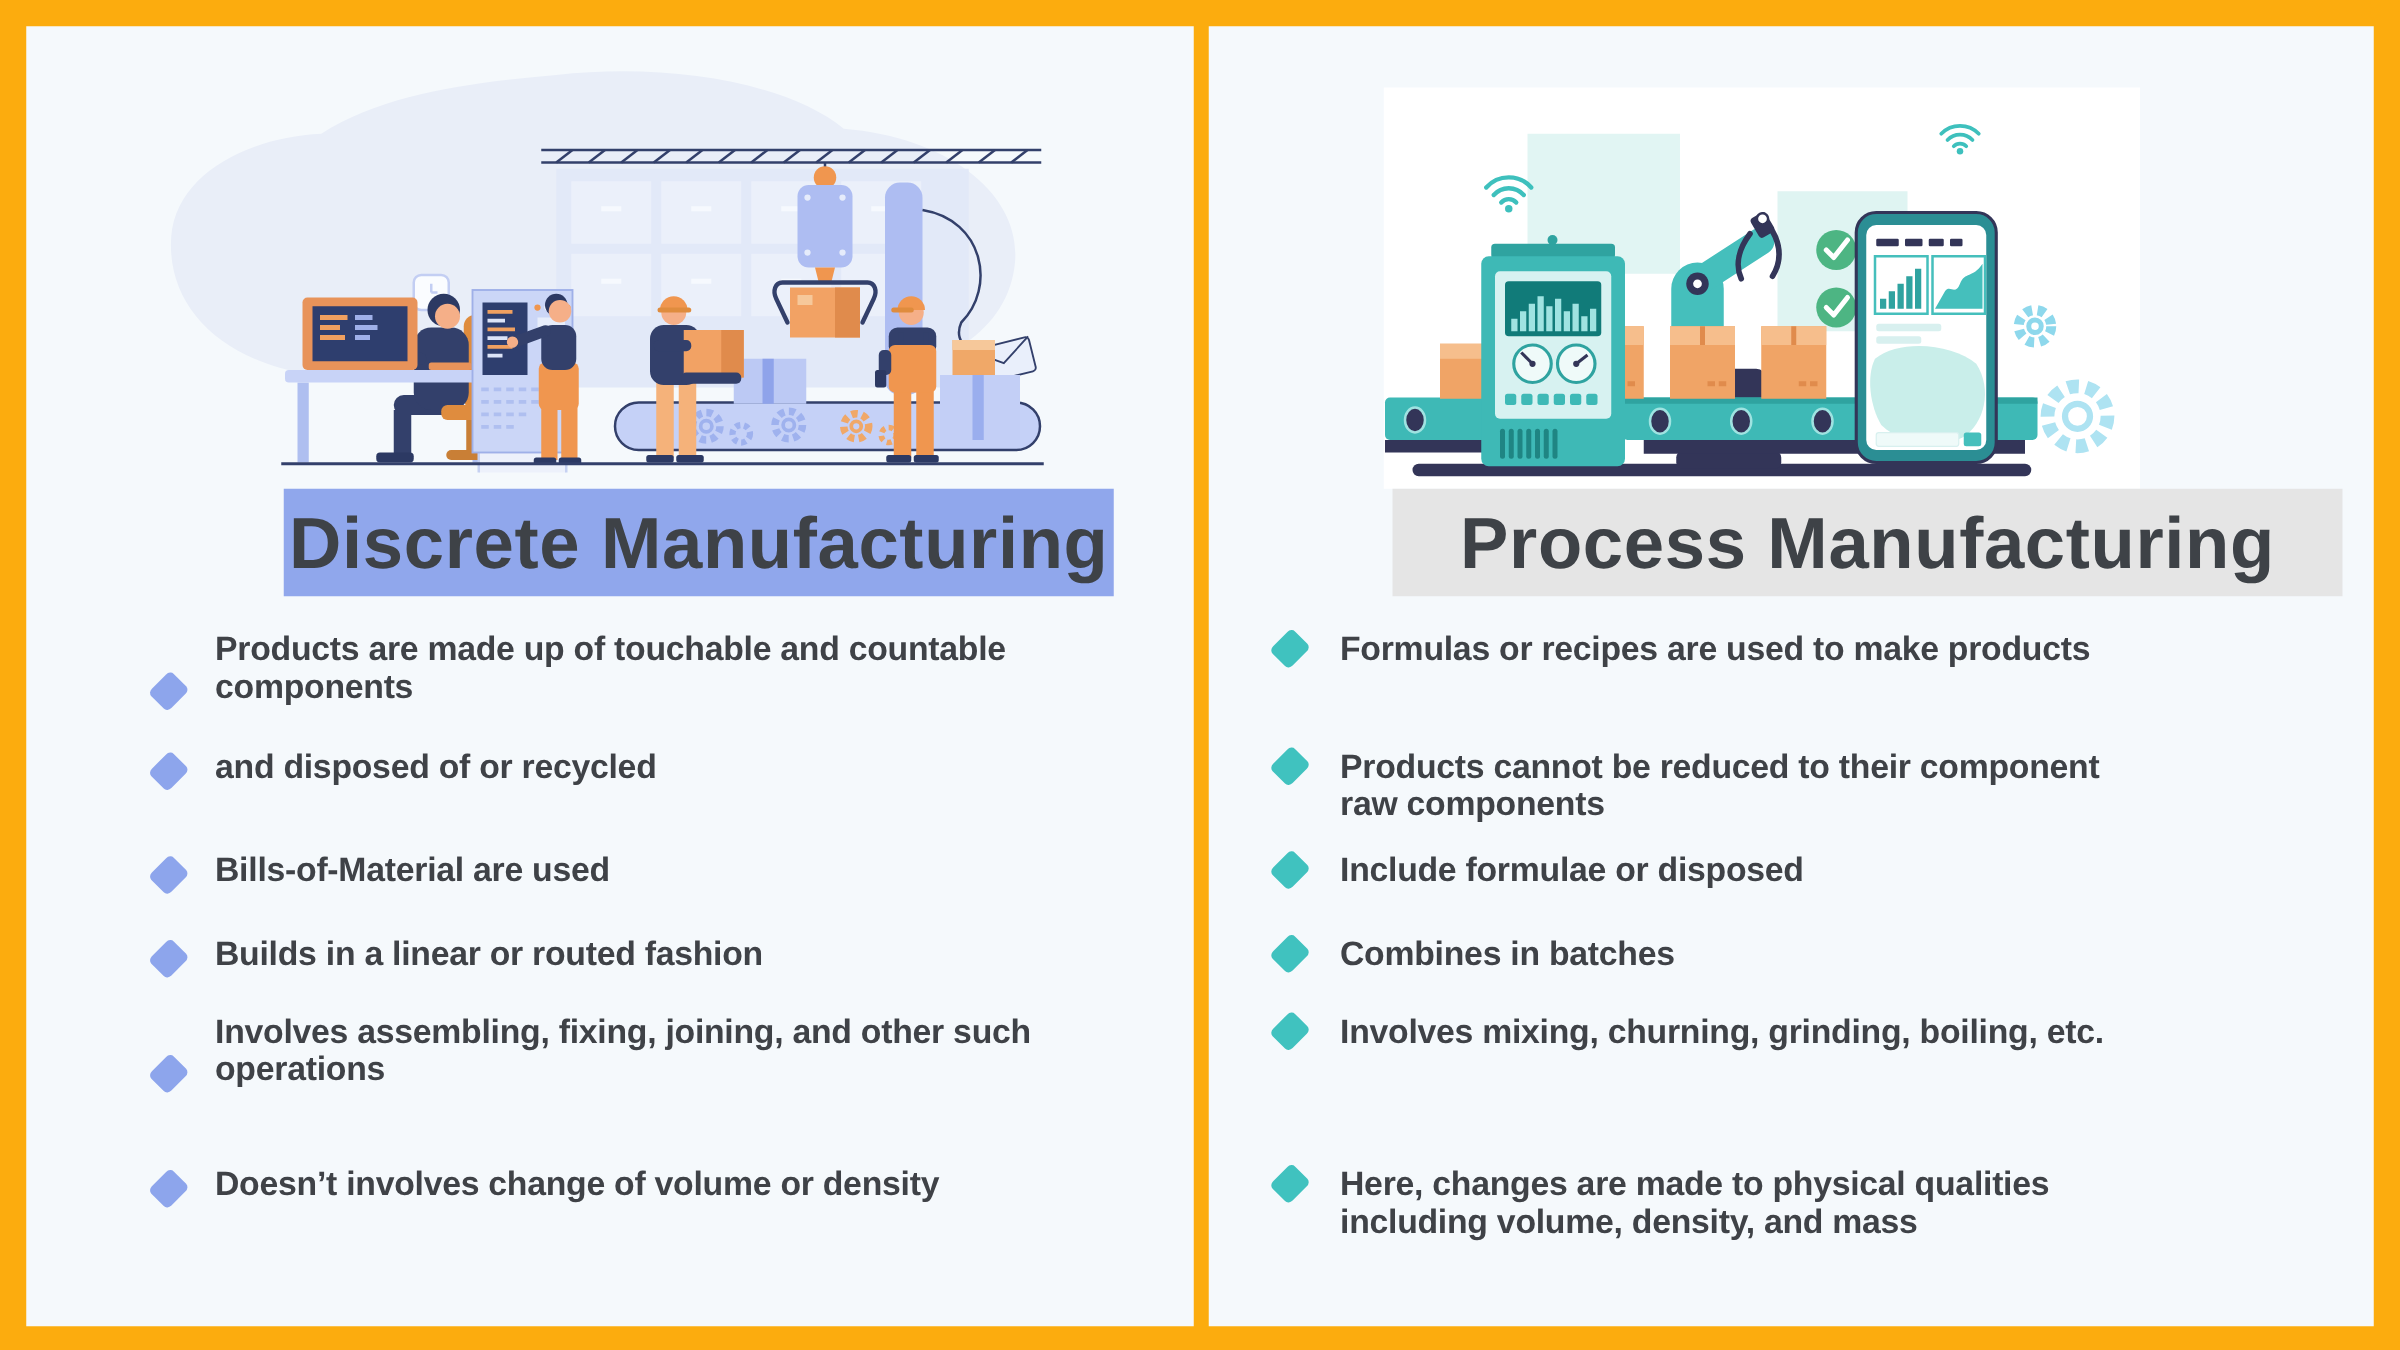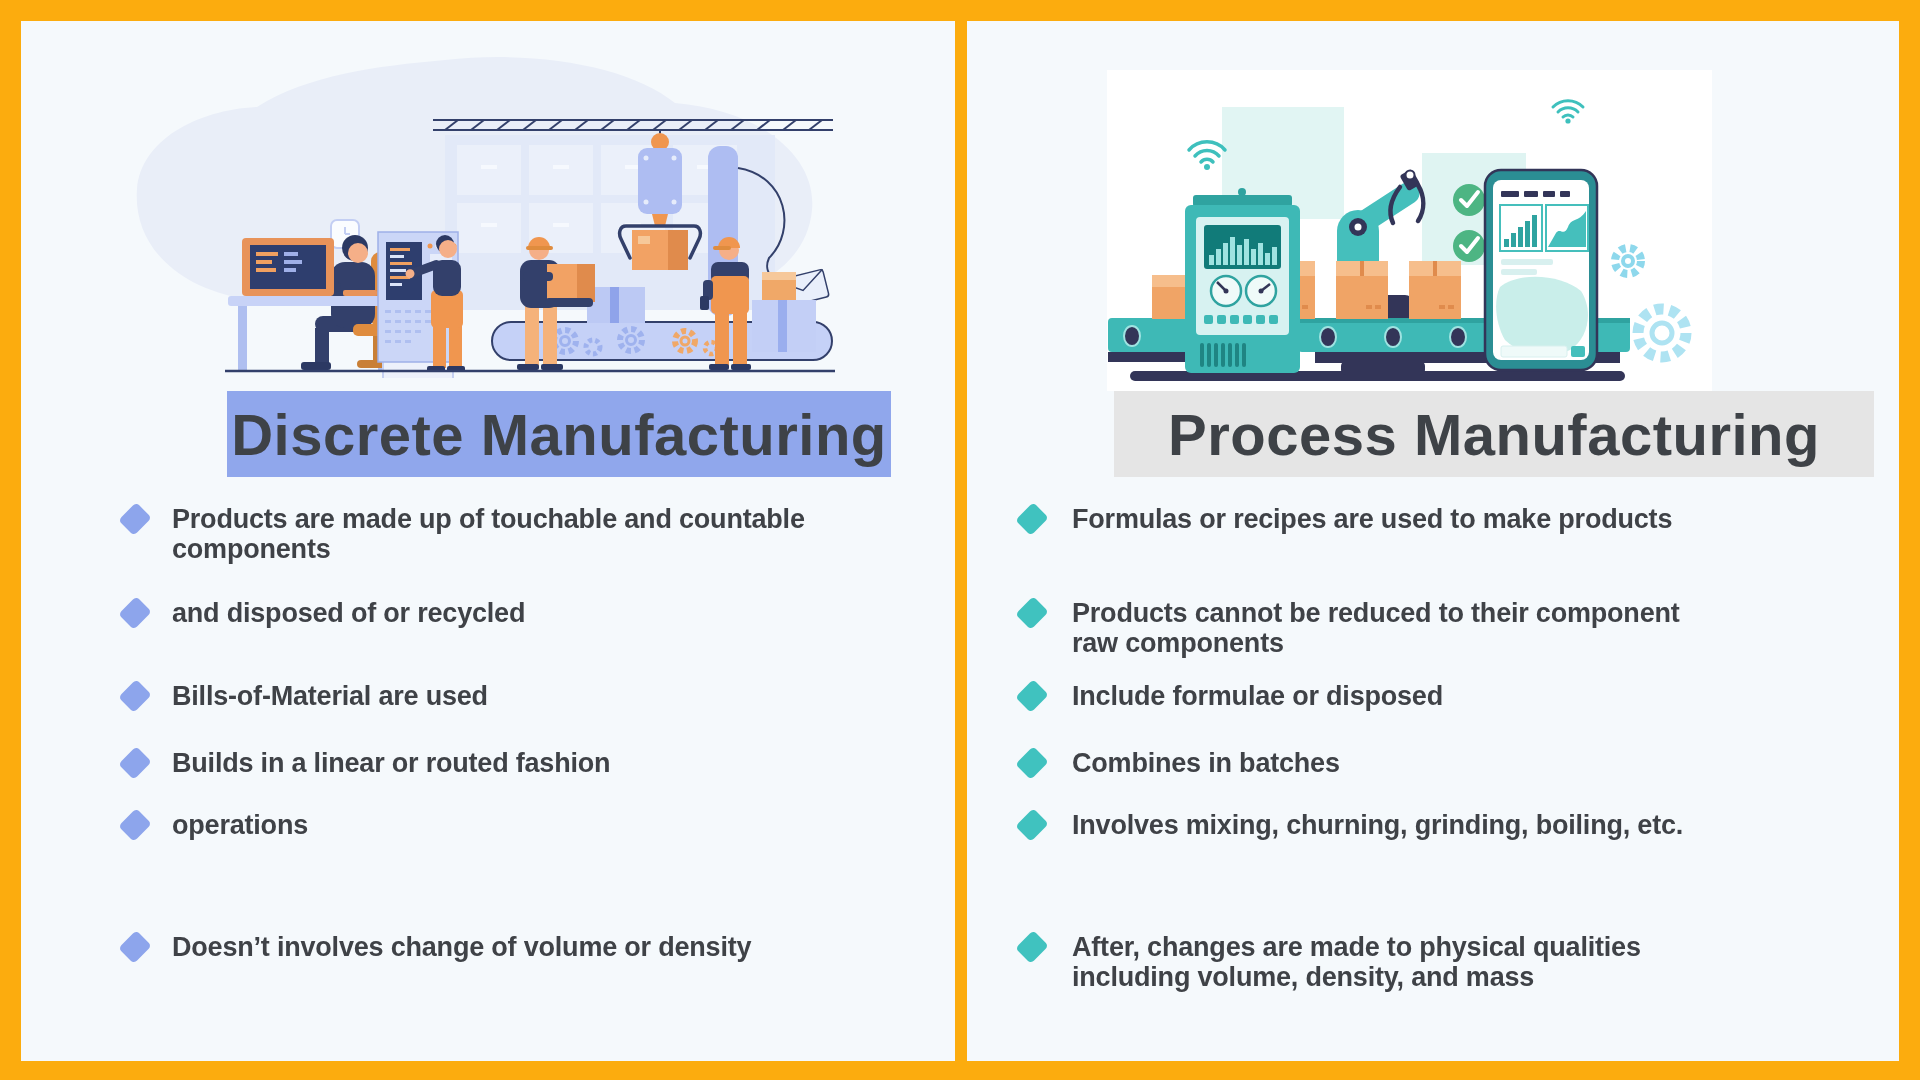--- a/index.html
+++ b/index.html
@@ -15,21 +15,21 @@
   .bullet-row{position:absolute;display:flex;align-items:flex-start;}
   .diamond{width:22px;height:22px;border-radius:4px;flex:0 0 22px;
            transform:rotate(45deg) scaleY(1.15);margin-top:4px;}
   .d-left{background:#8DA5EC;margin-left:4px;}
   .d-right{background:#40C2BF;margin-left:4px;}
   .bt{font-size:27px;line-height:30px;font-weight:600;color:#3F4247;letter-spacing:-0.2px;}
   .bt div{white-space:nowrap;}
   .bt div:empty{display:none;}
   .lrow .bt{margin-left:26px;}
   .rrow .bt{margin-left:29px;}
-  .lrow{left:120px;}
+  .lrow{left:120px;align-items:flex-end;}
   .rrow{left:1017px;}
   svg{position:absolute;}
 </style>
 </head>
 <body>
 
 <div class="panel" id="left-panel"></div>
 <div class="panel" id="right-panel"></div>
 
 <svg style="left:115px;top:48px" width="730" height="330" viewBox="0 0 730 330">
@@ -445,20 +445,21 @@
 </div>
 <div class="bullet-row lrow" style="top:748px">
   <span class="diamond d-left"></span>
   <div class="bt">
       <div>Builds in a linear or routed fashion</div>
     </div>
 </div>
 <div class="bullet-row lrow" style="top:810px">
   <span class="diamond d-left"></span>
   <div class="bt">
+      <div>Involves assembling, fixing, joining, and other such</div>
       <div>operations</div>
     </div>
 </div>
 <div class="bullet-row lrow" style="top:932px">
   <span class="diamond d-left"></span>
   <div class="bt">
       <div>Doesn’t involves change of volume or density</div>
     </div>
 </div>
 
@@ -489,16 +490,16 @@
 </div>
 <div class="bullet-row rrow" style="top:810px">
   <span class="diamond d-right"></span>
   <div class="bt">
       <div>Involves mixing, churning, grinding, boiling, etc.</div>
     </div>
 </div>
 <div class="bullet-row rrow" style="top:932px">
   <span class="diamond d-right"></span>
   <div class="bt">
-      <div>After, changes are made to physical qualities</div>
+      <div>Here, changes are made to physical qualities</div>
       <div>including volume, density, and mass</div>
     </div>
 </div>
 
 </body></html>

